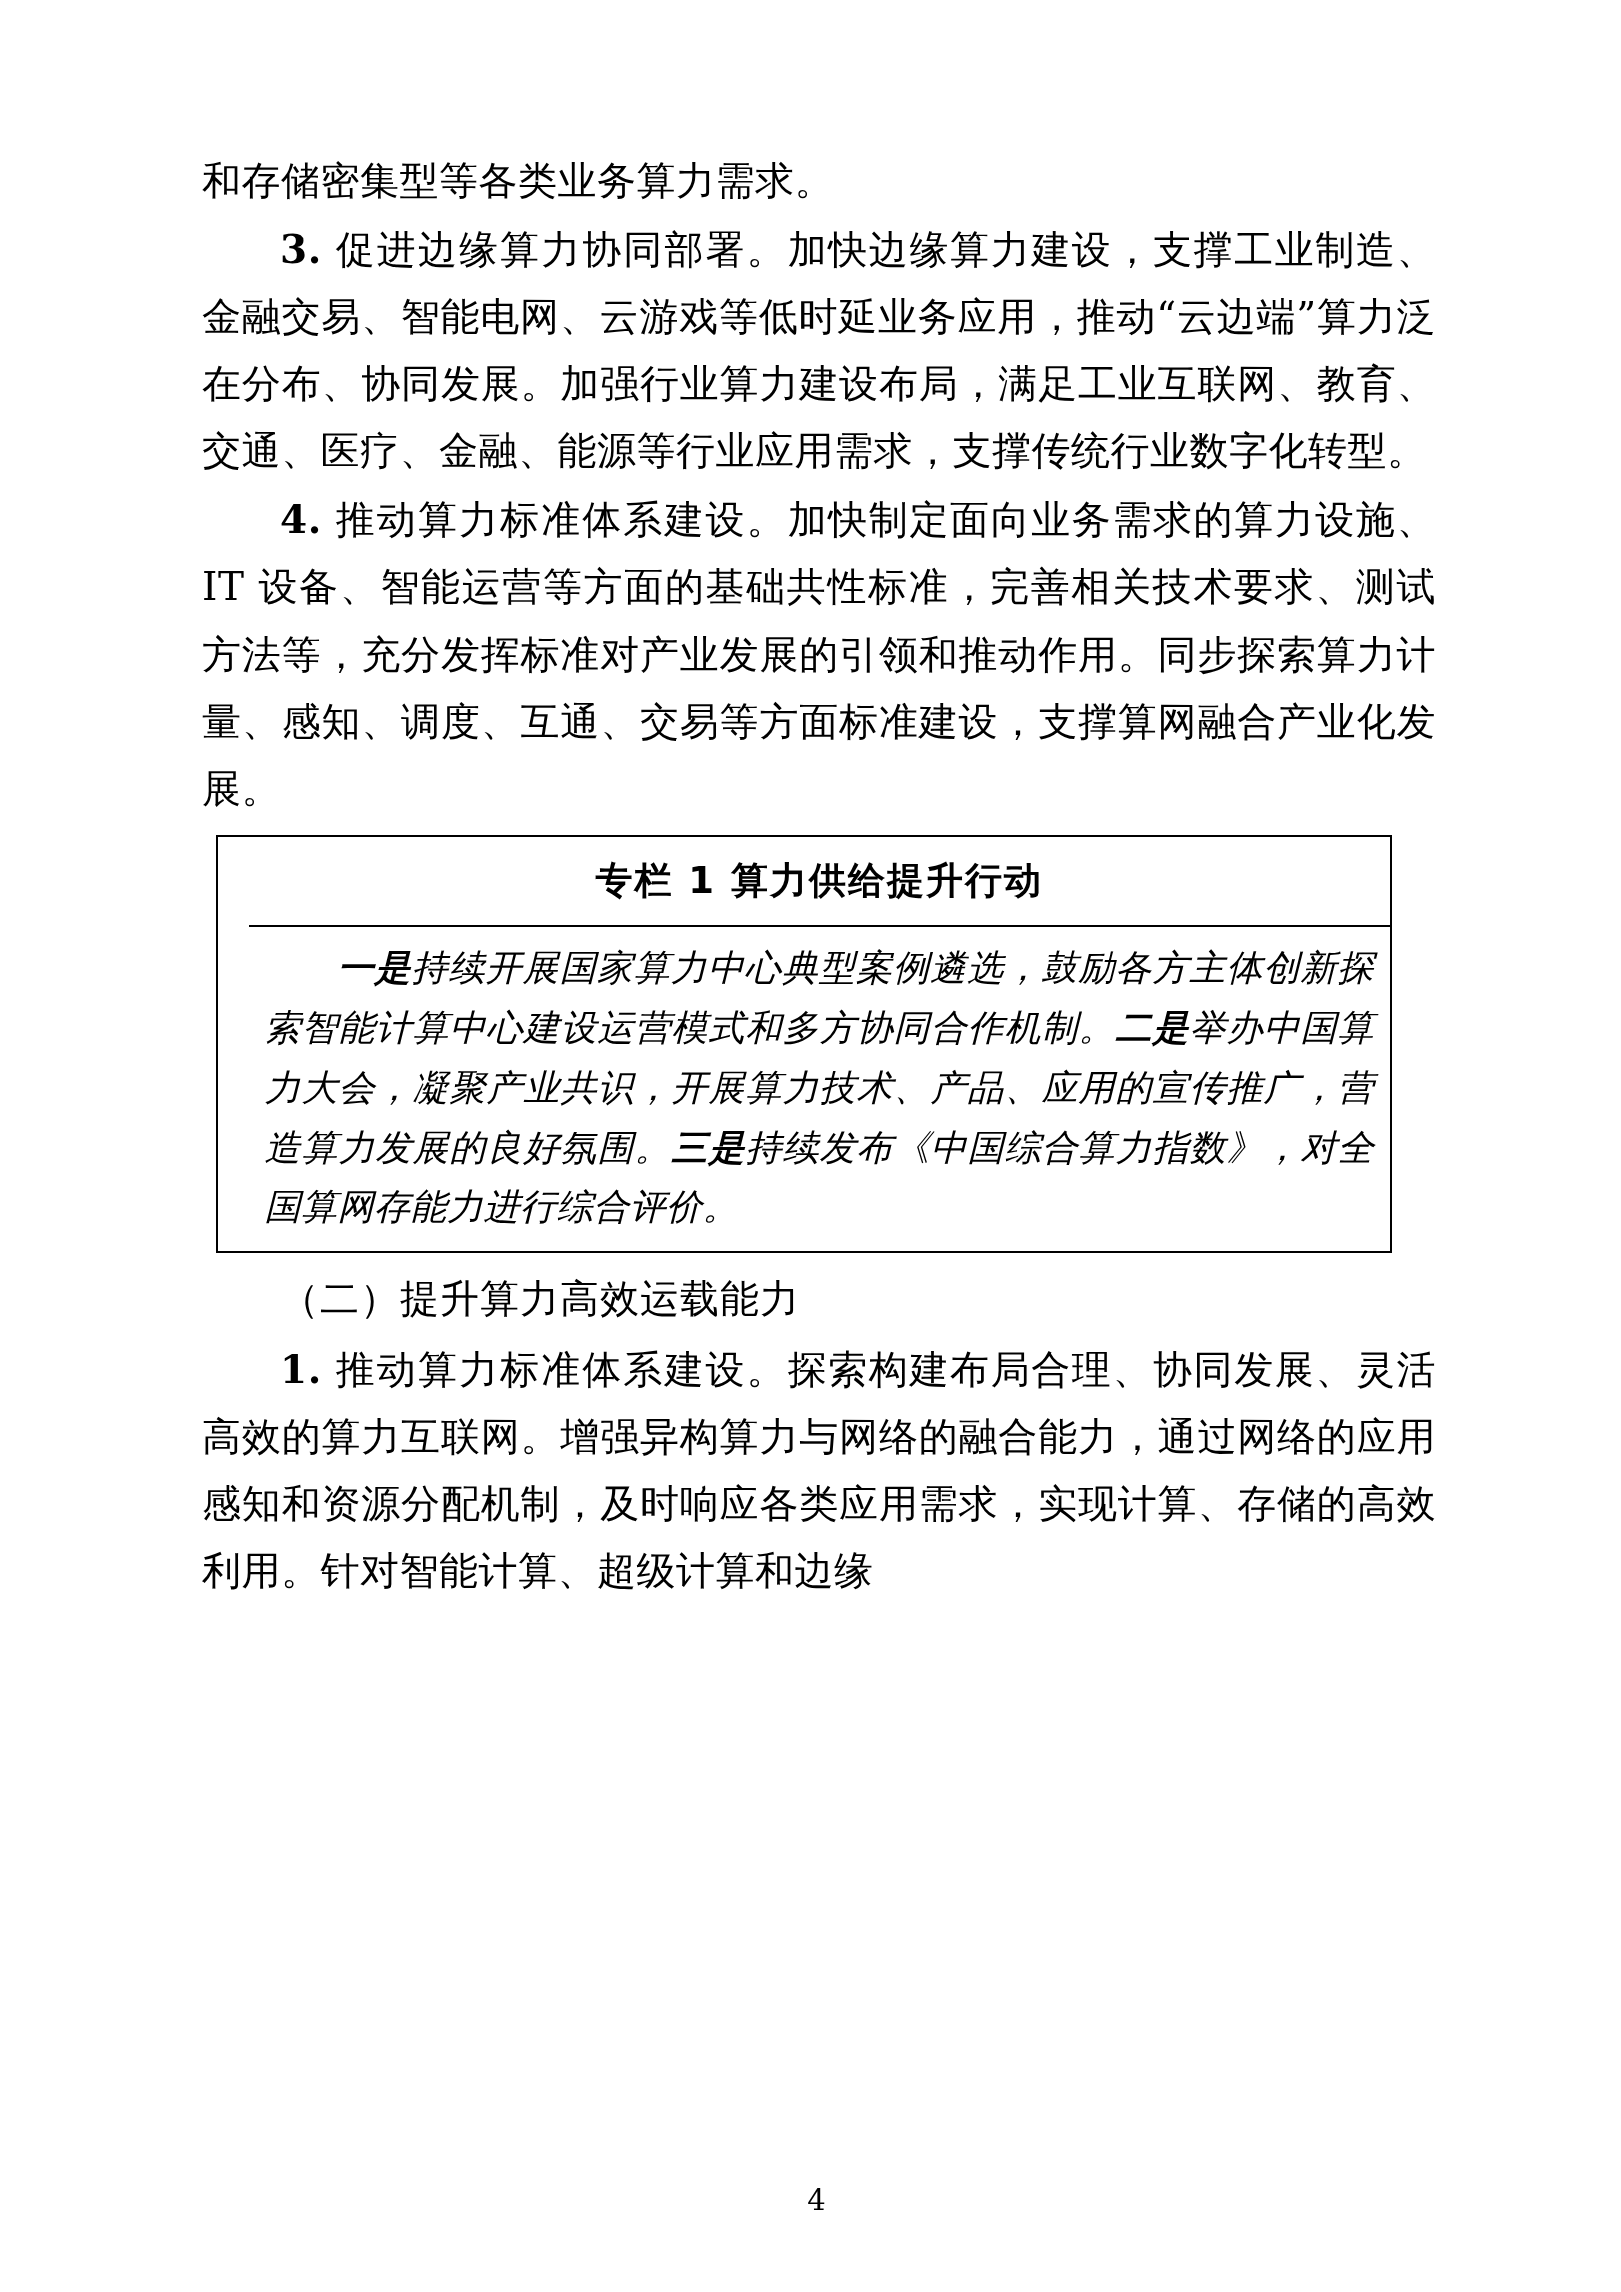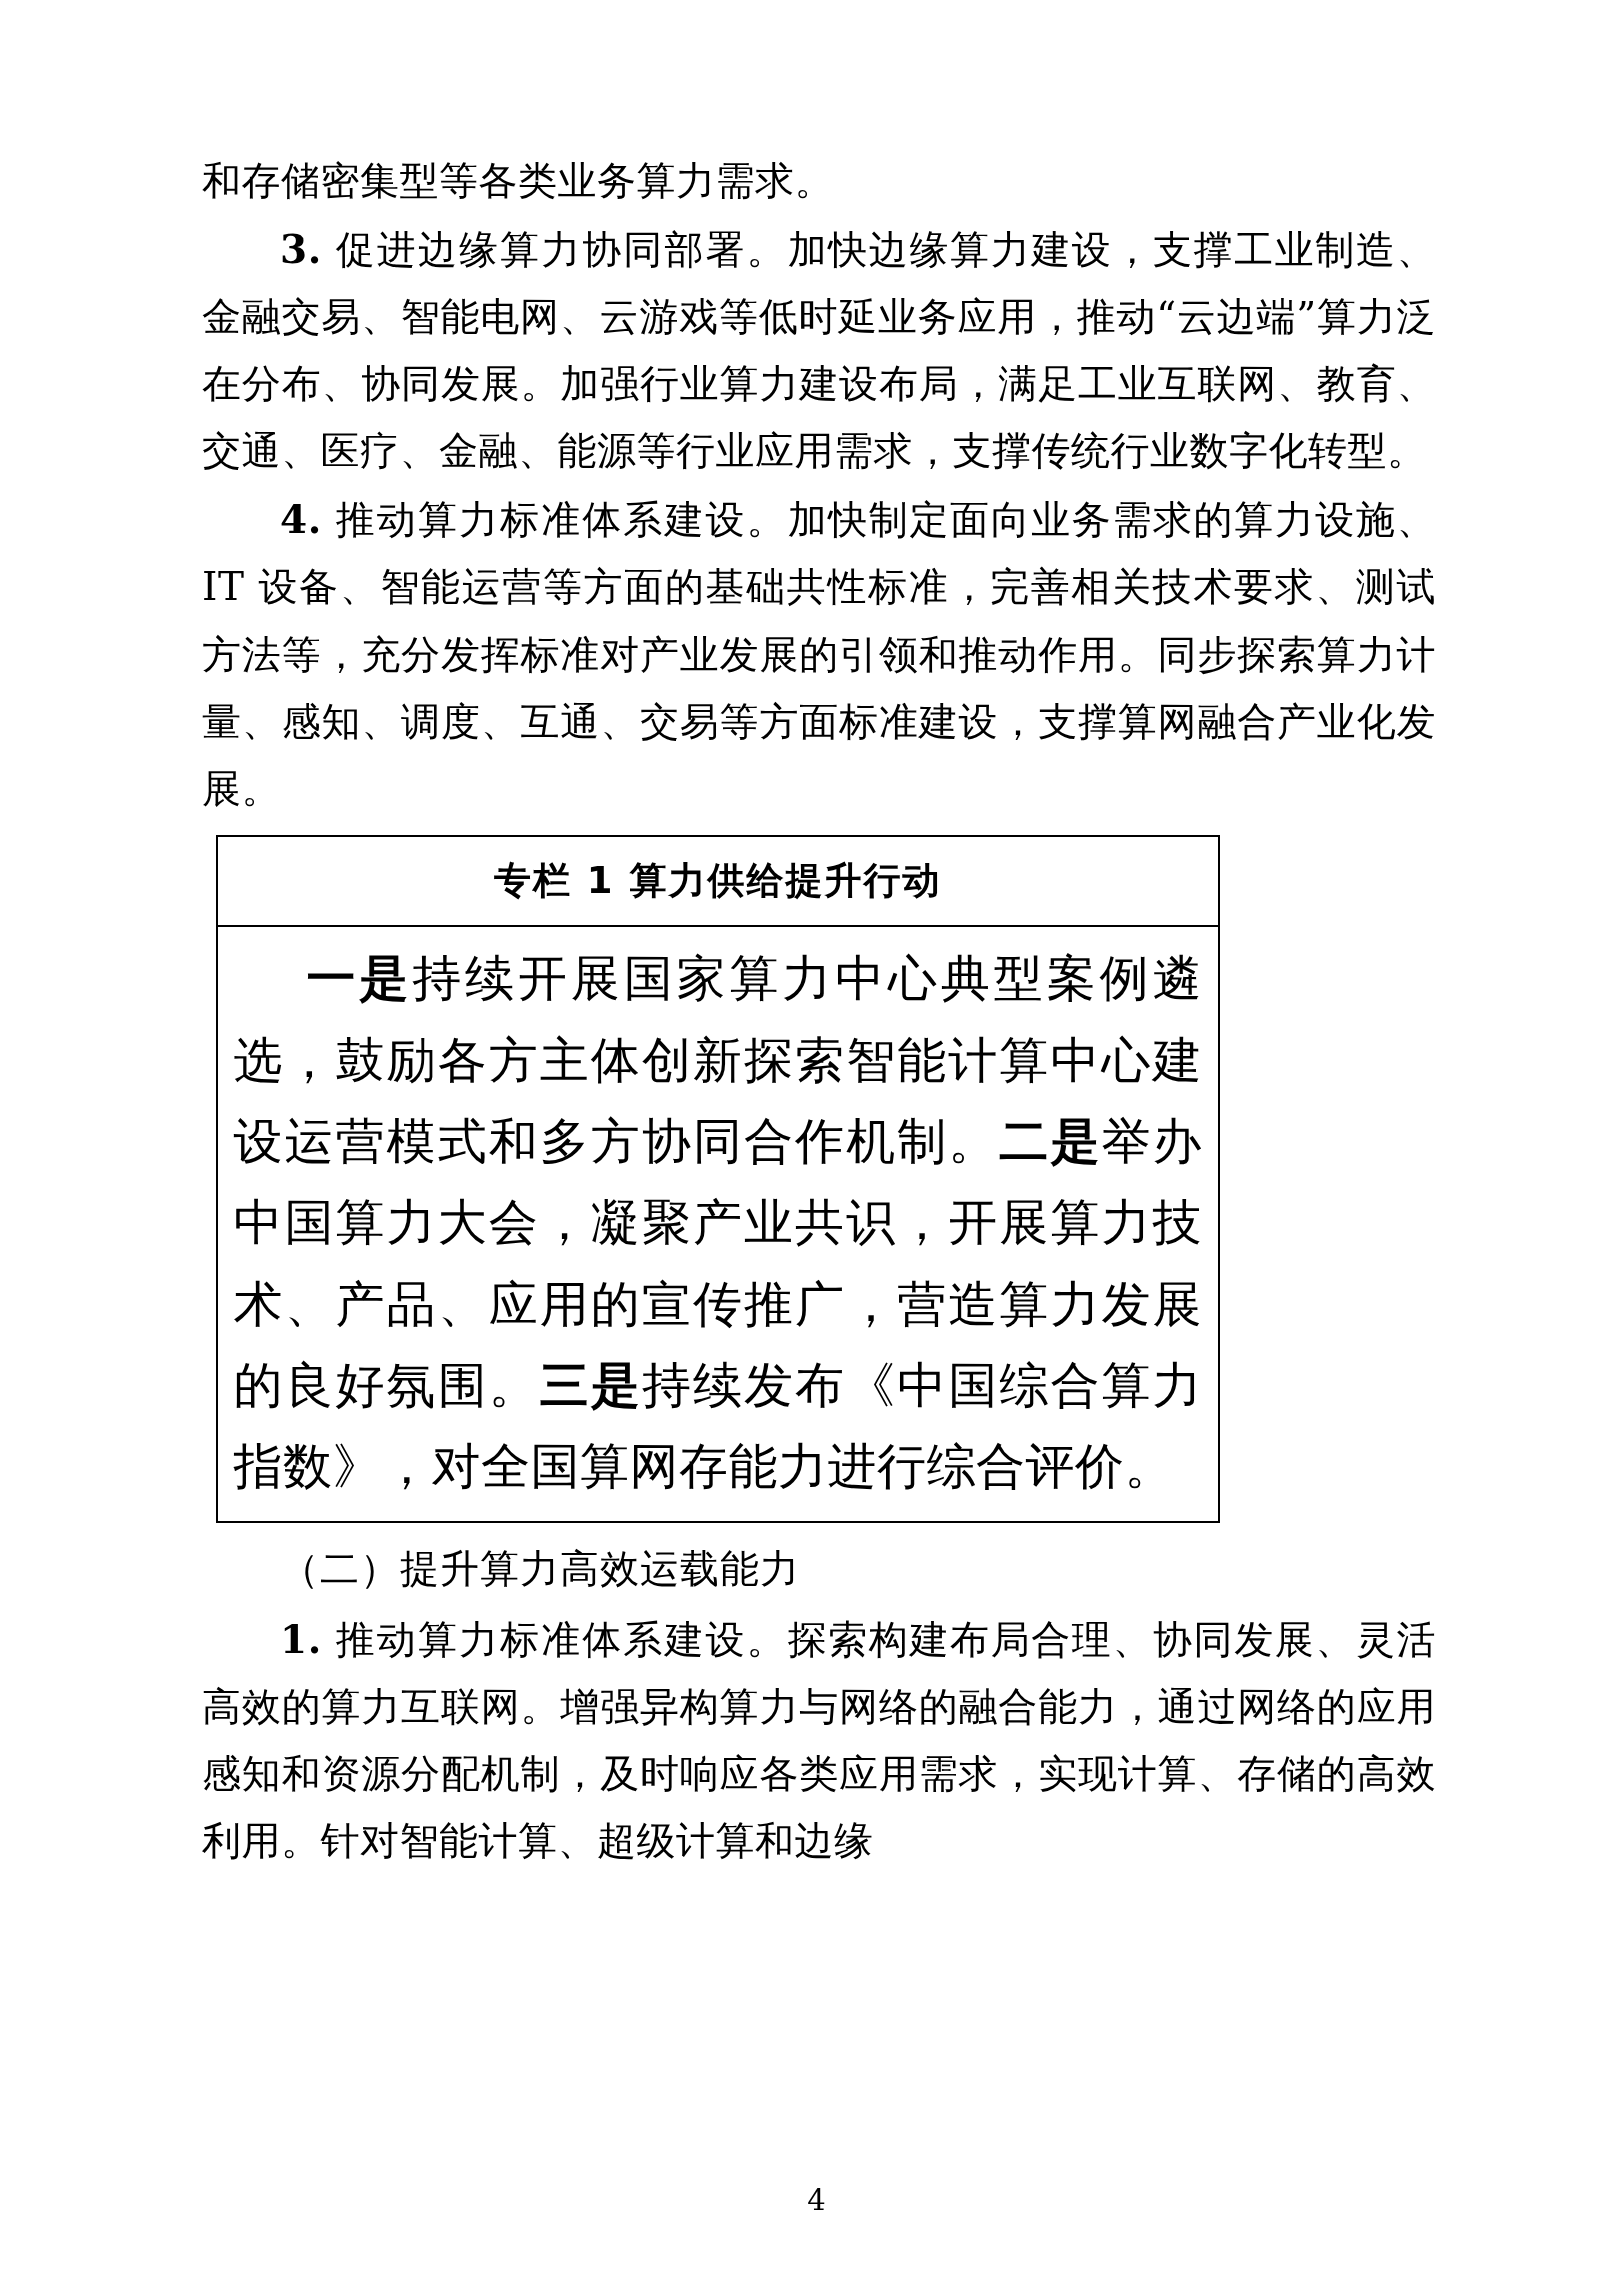--- a/index.html
+++ b/index.html
@@ -45,39 +45,41 @@
     letter-spacing: 1px;
   }
   .num {
     font-weight: bold;
     font-family: "DejaVu Serif", serif;
   }
   
   .box {
     margin: 13.7px 0 9.8px 13.7px;
     border: 2px solid #000;
-    width: 1004px;
+    width: 1176px;
     box-sizing: border-box;
+    padding-left: 31px;
   }
   .box-title {
     text-align: center;
     font-family: "DejaVu Sans", sans-serif;
     font-weight: bold;
     font-size: 37px;
     padding: 11.8px 0 11.8px 0;
     border-bottom: 2px solid #000;
     letter-spacing: 2px;
   }
   .box-content {
-    font-size: 49px;
+    font-size: 36px;
     line-height: 1.66;
     padding: 11.8px 15.7px 13.7px 15.7px;
     text-align: justify;
     text-justify: inter-ideograph;
     text-indent: 73px;
+    font-style: italic;
   }
   .box-content .hl {
     font-family: "DejaVu Sans", sans-serif;
     font-weight: bold;
   }
   .section-head {
     font-family: "DejaVu Sans", sans-serif;
     font-weight: normal;
     font-size: 39px;
     margin: 11.8px 0 3.9px 0;

